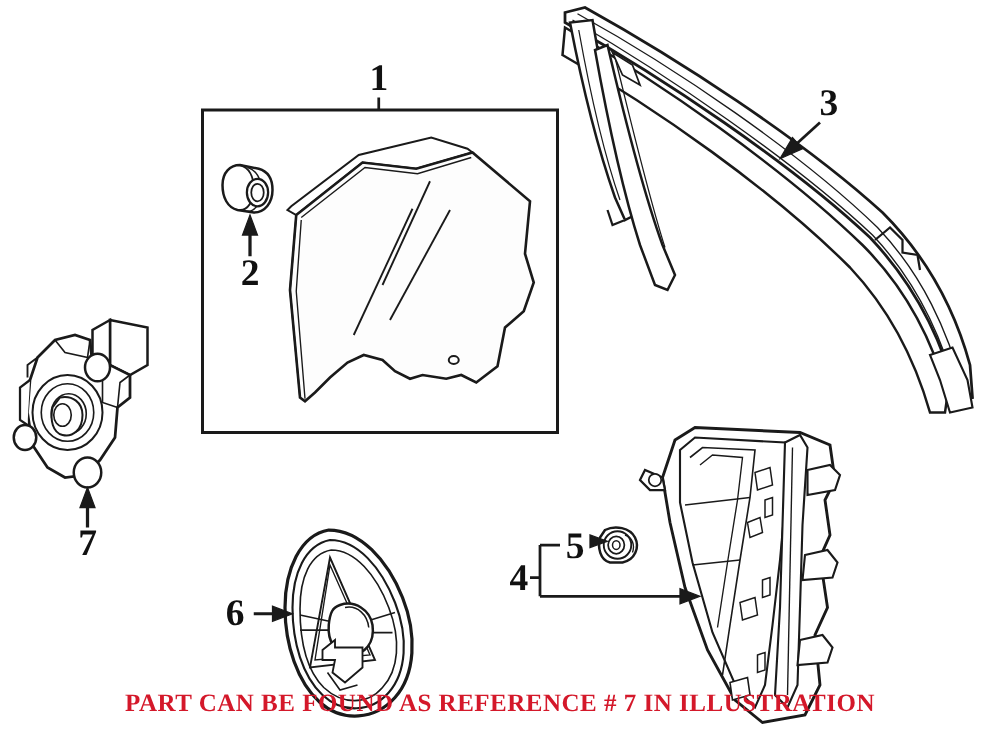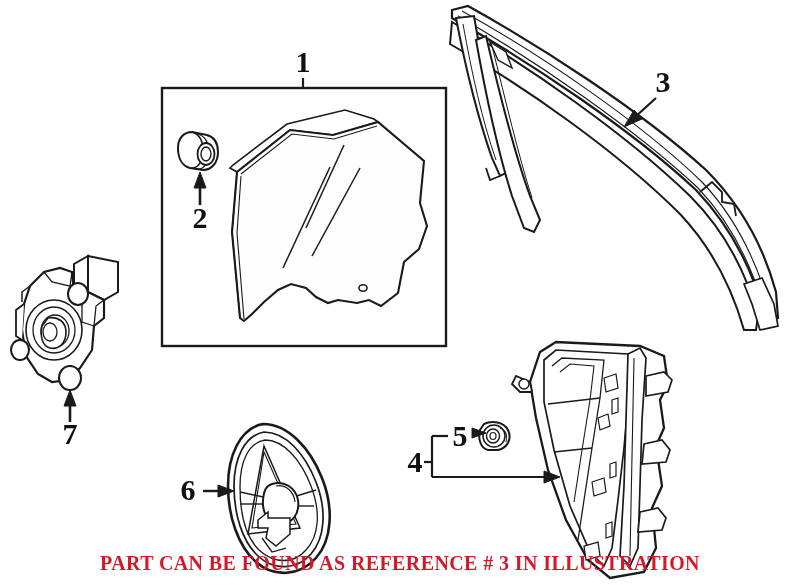--- a/index.html
+++ b/index.html
@@ -379,15 +379,15 @@
     <text class="cal-num" x="303" y="72" text-anchor="middle">1</text>
     <text class="cal-num" x="200" y="228" text-anchor="middle">2</text>
     <text class="cal-num" x="663" y="92" text-anchor="middle">3</text>
     <text class="cal-num" x="415" y="472" text-anchor="middle">4</text>
     <text class="cal-num" x="460" y="446" text-anchor="middle">5</text>
     <text class="cal-num" x="188" y="500" text-anchor="middle">6</text>
     <text class="cal-num" x="70" y="444" text-anchor="middle">7</text>
 
   </svg>
 
-  <div class="footer-note">PART CAN BE FOUND AS REFERENCE # 3 IN ILLUSTRATION</div>
+  <div class="footer-note">PART CAN BE FOUND AS REFERENCE # 7 IN ILLUSTRATION</div>
 
 </div>
 
 </body></html>

